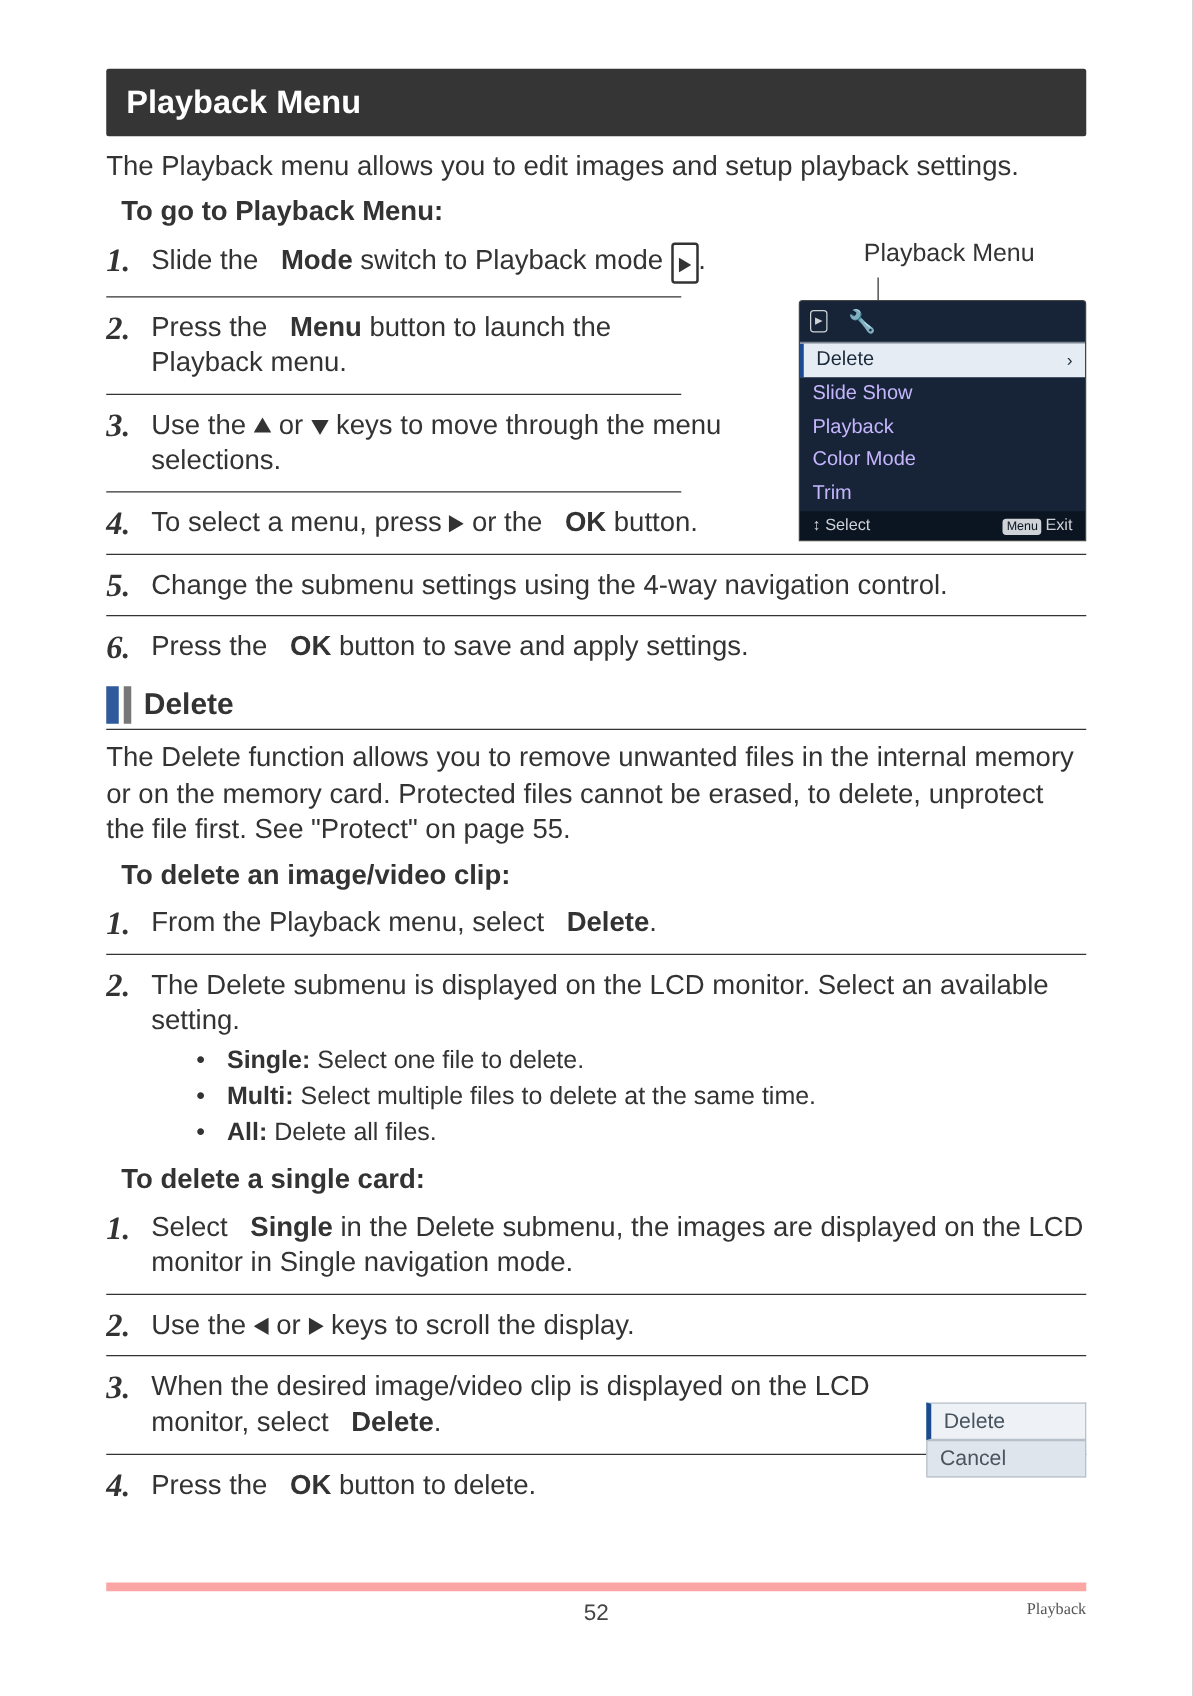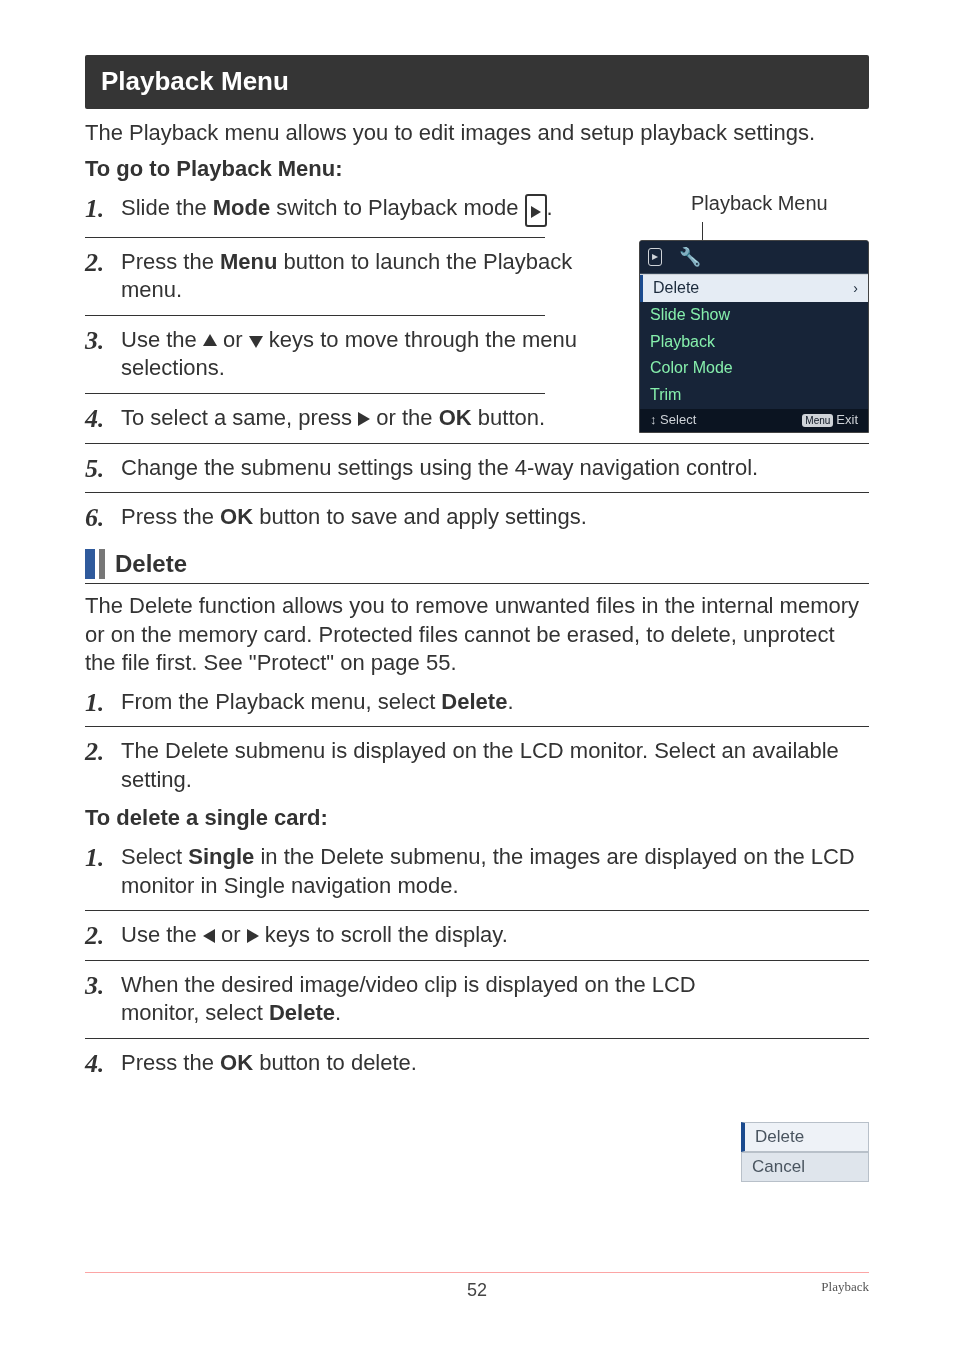--- a/index.html
+++ b/index.html
@@ -1,53 +1,53 @@
 <!DOCTYPE html>
 <html><head>
 <meta charset="utf-8">
 <style>
   html,body{margin:0;padding:0;background:#b7b7b7;}
   .page{width:954px;height:1357px;background:#fff;margin:0 auto;position:relative;box-sizing:border-box;padding:55px 85px 68px 85px;font-family:Arial,Helvetica,sans-serif;color:#333;font-size:22px;line-height:1.3;}
   .dark-bar{background:#353535;color:#fff;font-weight:bold;font-size:26px;padding:10px 16px;border-radius:2px;margin-bottom:10px;}
   p{margin:8px 0;}
-  .bold{font-weight:bold;}
+  .bold{font-weight:bold;margin-left:12px;}
   ol.steps{list-style:none;padding-left:0;margin:6px 0;}
   ol.steps>li{position:relative;padding-left:36px;margin:10px 0;}
   ol.steps>li .num{position:absolute;left:0;top:-2px;font-weight:bold;font-style:italic;font-size:26px;font-family:"Times New Roman",serif;}
   ol.steps>li .dot{font-weight:bold;font-style:italic;font-size:24px;font-family:"Times New Roman",serif;}
   .rule{border:none;border-top:1px solid #333;margin:10px 0 10px 36px;}
   .rule.full{margin-left:0;}
   .rule.short{margin-left:0;width:460px;}
   .side-img{position:absolute;right:85px;top:190px;width:230px;font-size:20px;text-align:left;}
   .side-img .label{margin-bottom:6px;margin-left:52px;}
   .tick{width:1px;height:18px;background:#333;margin-left:63px;}
   .ui{background:#172438;color:#cfd3d8;border:1px solid #444;border-radius:3px 3px 0 0;font-size:16px;width:228px;overflow:hidden;}
   .ui .tabs{background:#172438;padding:4px 8px;color:#cfd3d8;font-size:18px;border-bottom:1px solid #3a4a5c;}
   .ui .tabs .play{display:inline-block;border:1.5px solid #cfd3d8;border-radius:3px;font-size:12px;padding:0 3px;vertical-align:middle;}
   .ui .tabs .tool{margin-left:12px;font-size:18px;vertical-align:middle;color:#a33;}
   .ui .sep{height:1px;background:#cfd3d8;}
-  .ui .row{padding:3px 10px;color:#86efac;background:#172438;}
+  .ui .row{padding:3px 10px;color:#c4b5fd;background:#172438;}
   .ui .row.sel{background:#e5ecf4;color:#1b2a3b;border-left:3px solid #1b4b8e;display:flex;justify-content:space-between;align-items:center;}
   .ui .row.sel .chev{color:#1b2a3b;font-size:14px;}
   .ui .foot{background:#0b1421;color:#cfd3d8;padding:3px 10px;font-size:13px;display:flex;justify-content:space-between;}
   .ui .foot .menu-pill{display:inline-block;background:#cfd3d8;color:#0b1421;border-radius:3px;padding:0 3px;font-size:10px;margin-right:3px;}
   .subhead{display:flex;align-items:flex-end;border-bottom:1px solid #333;margin-top:16px;margin-bottom:8px;}
   .subhead .marker{width:10px;height:30px;background:#2f5a9c;margin-right:4px;margin-bottom:4px;}
   .subhead .marker2{width:6px;height:30px;background:#777;margin-right:10px;margin-bottom:4px;}
   .subhead .txt{font-weight:bold;font-size:24px;margin-bottom:4px;}
   ul.bullets{margin:4px 0 4px 36px;padding:0;list-style:none;font-size:20px;}
   ul.bullets li{margin:3px 0;}
   ul.bullets li::before{content:"• ";}
   svg.tri{vertical-align:-1px;}
   .play-rect{display:inline-block;border:2px solid #333;border-radius:3px;padding:0 4px;vertical-align:-2px;}
   .play-rect svg{vertical-align:-1px;}
   .mini-menu{position:absolute;right:85px;width:128px;}
   .mini-menu .row2{background:#dfe5ec;color:#49545f;font-size:17px;padding:3px 10px;border:1px solid #b8c0c9;}
   .mini-menu .row2.sel{background:#eef2f7;border-left:4px solid #1b4b8e;}
-  .footer-line{position:absolute;left:85px;right:85px;bottom:55px;border-top:1px solid #fca5a5;padding-top:6px;display:flex;justify-content:space-between;align-items:flex-start;}
+  .footer-line{position:absolute;left:85px;right:85px;bottom:55px;border-top:7px solid #fca5a5;padding-top:6px;display:flex;justify-content:space-between;align-items:flex-start;}
   .footer-line .pg{width:100%;text-align:center;font-size:18px;color:#444;}
   .footer-line .sec{position:absolute;right:0;font-size:13px;color:#555;font-family:Liberation Serif, serif;}
 </style>
 </head>
 <body>
 
 <div class="page">
 
   <div class="dark-bar">Playback Menu</div>
 
@@ -93,21 +93,21 @@
     <hr class="rule short">
     <li style="width:460px;"><span class="num">3<span class="dot">.</span></span>
       <span>Use the </span><svg class="tri" width="14" height="14">
           <polygon points="7,0 14,12 0,12" fill="#333"></polygon>
         </svg><span> or </span><svg class="tri" width="14" height="14">
           <polygon points="0,2 14,2 7,14" fill="#333"></polygon>
         </svg><span> keys to move through the menu selections.</span>
     </li>
     <hr class="rule short">
     <li><span class="num">4<span class="dot">.</span></span>
-      <span>To select a same, press </span><svg class="tri" width="12" height="14">
+      <span>To select a menu, press </span><svg class="tri" width="12" height="14">
           <polygon points="0,0 12,7 0,14" fill="#333"></polygon>
         </svg><span> or the </span><span class="bold">OK</span><span> button.</span>
     </li>
     <hr class="rule full">
     <li><span class="num">5<span class="dot">.</span></span>
       <span>Change the submenu settings using the 4-way navigation control.</span>
     </li>
     <hr class="rule full">
     <li><span class="num">6<span class="dot">.</span></span>
       <span>Press the </span><span class="bold">OK</span><span> button to save and apply settings.</span>
@@ -115,28 +115,34 @@
   </ol>
 
   <div class="subhead">
     <div class="marker"></div>
       <div class="marker2"></div>
     <div class="txt">Delete</div>
   </div>
 
   <p>The Delete function allows you to remove unwanted files in the internal memory or on the memory card. Protected files cannot be erased, to delete, unprotect the file first. See "Protect" on page 55.</p>
 
+  <p class="bold">To delete an image/video clip:</p>
 
   <ol class="steps">
     <li><span class="num">1<span class="dot">.</span></span>
       <span>From the Playback menu, select </span><span class="bold">Delete</span><span>.</span>
     </li>
     <hr class="rule full">
     <li><span class="num">2<span class="dot">.</span></span>
       <span>The Delete submenu is displayed on the LCD monitor. Select an available setting.</span>
+      <ul class="bullets">
+        <li><span class="bold">Single:</span><span> Select one file to delete.</span></li>
+        <li><span class="bold">Multi:</span><span> Select multiple files to delete at the same time.</span></li>
+        <li><span class="bold">All:</span><span> Delete all files.</span></li>
+      </ul>
     </li>
   </ol>
 
   <p class="bold">To delete a single card:</p>
 
   <div class="mini-menu" style="top:1122px;">
     <div class="row2 sel">Delete</div>
     <div class="row2">Cancel</div>
   </div>
 

